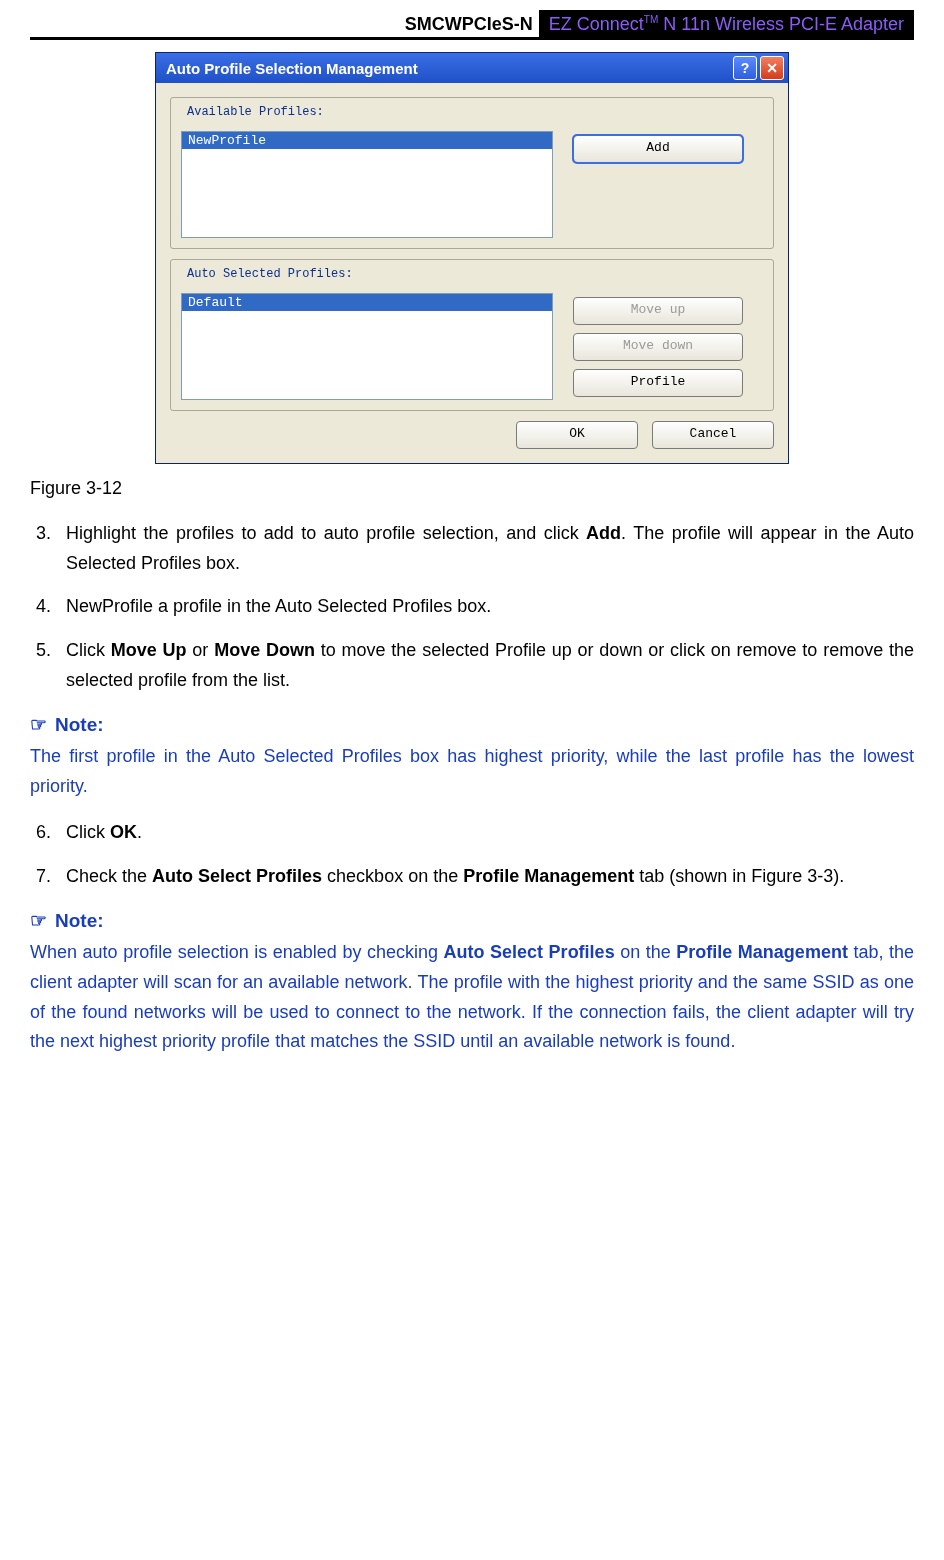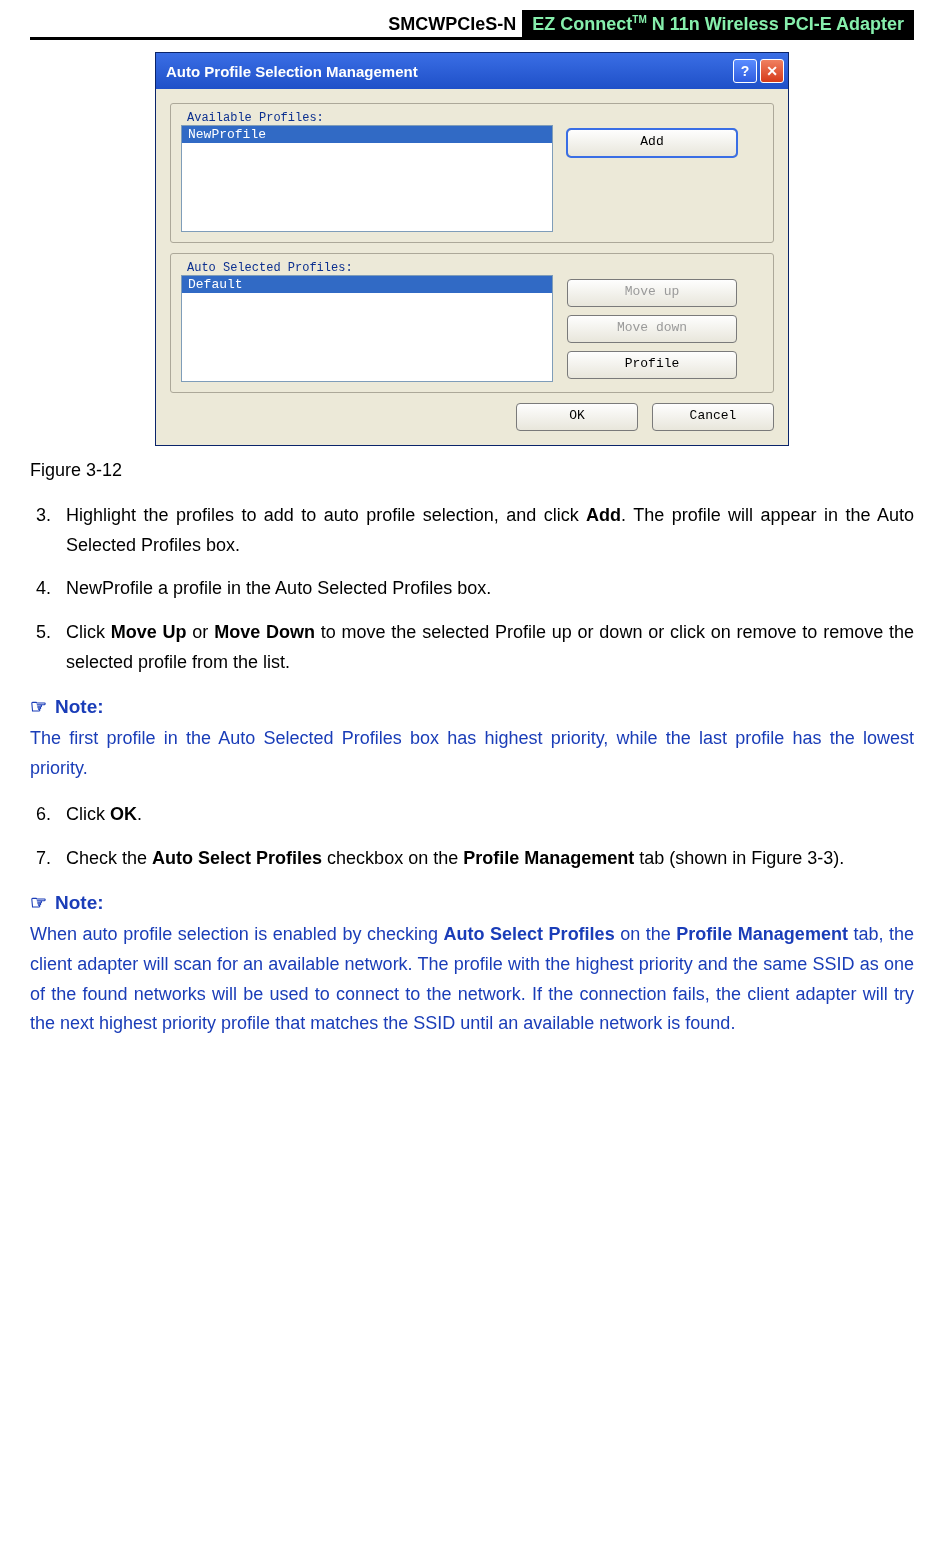--- a/index.html
+++ b/index.html
@@ -18,24 +18,24 @@
     align-items: flex-end;
     border-bottom: 3px solid #000;
     margin-bottom: 12px;
   }
   .header-left {
     font-weight: bold;
     font-size: 18px;
     padding: 4px 6px 2px 6px;
   }
   .header-right {
-    font-weight: bold;
+    font-weight: normal;
     font-size: 18px;
     background: #000;
-    color: #86efac;
+    color: #8b5cf6;
     padding: 4px 10px 2px 10px;
     flex: 0 0 auto;
   }
   .header-right sup {
     font-size: 10px;
     vertical-align: super;
   }
   .header-spacer {
     flex: 1;
   }
@@ -47,21 +47,21 @@
     margin-bottom: 14px;
   }
   .dialog {
     width: 632px;
     border: 1px solid #0a246a;
     background: #ece9d8;
     font-family: Tahoma, Arial, sans-serif;
     font-size: 13px;
   }
   .titlebar {
-    height: 36px;
+    height: 30px;
     background: linear-gradient(to bottom,#3a6ee5,#1f50c8);
     display: flex;
     align-items: center;
     color: #fff;
     font-weight: bold;
     padding: 0 4px 0 10px;
     font-size: 15px;
   }
   .titlebar-title { flex:1; }
   .titlebar-btn {
@@ -93,22 +93,23 @@
     color: #0b2f8f;
     font-size: 12px;
     margin-top: -14px;
     margin-left: 2px;
     background: #ece9d8;
     display: inline-block;
     padding: 0 4px;
   }
   .fs-row {
     display: flex;
-    gap: 14px;
+    gap: 20px;
     align-items: flex-start;
+    margin-top: 12px;
   }
   .listbox {
     width: 370px;
     height: 105px;
     background: #fff;
     border: 1px solid #7f9db9;
     font-size: 13px;
     overflow: hidden;
   }
   .listbox-item {

